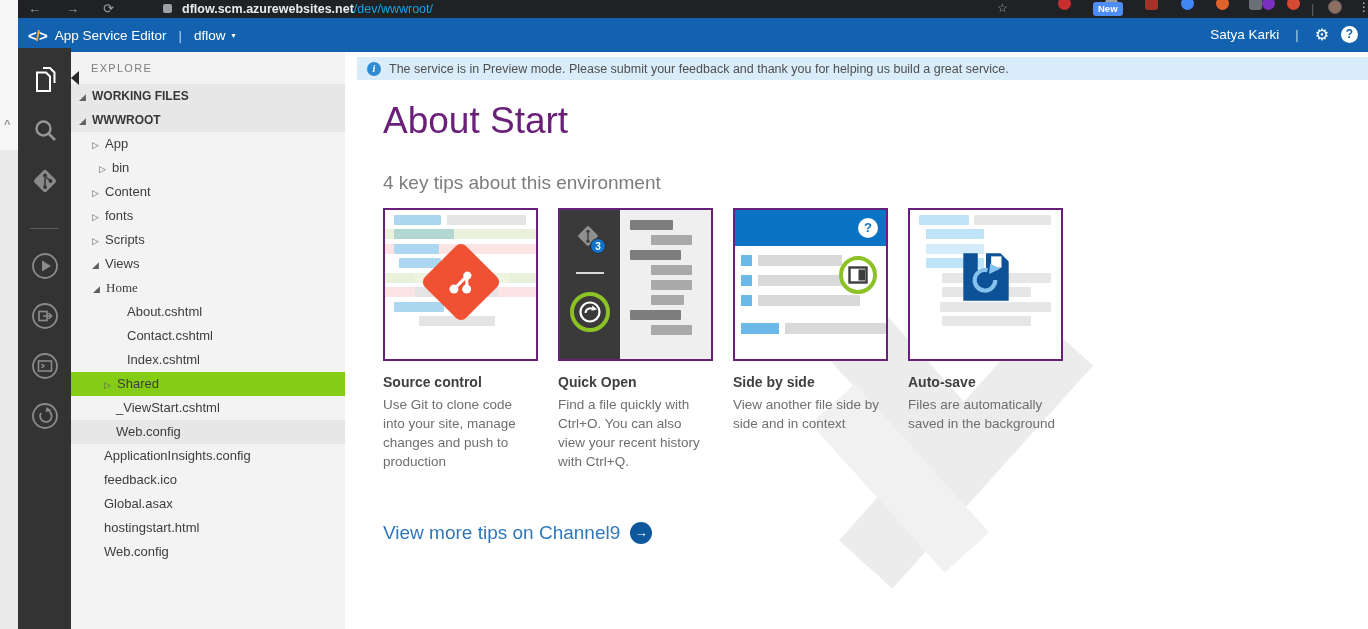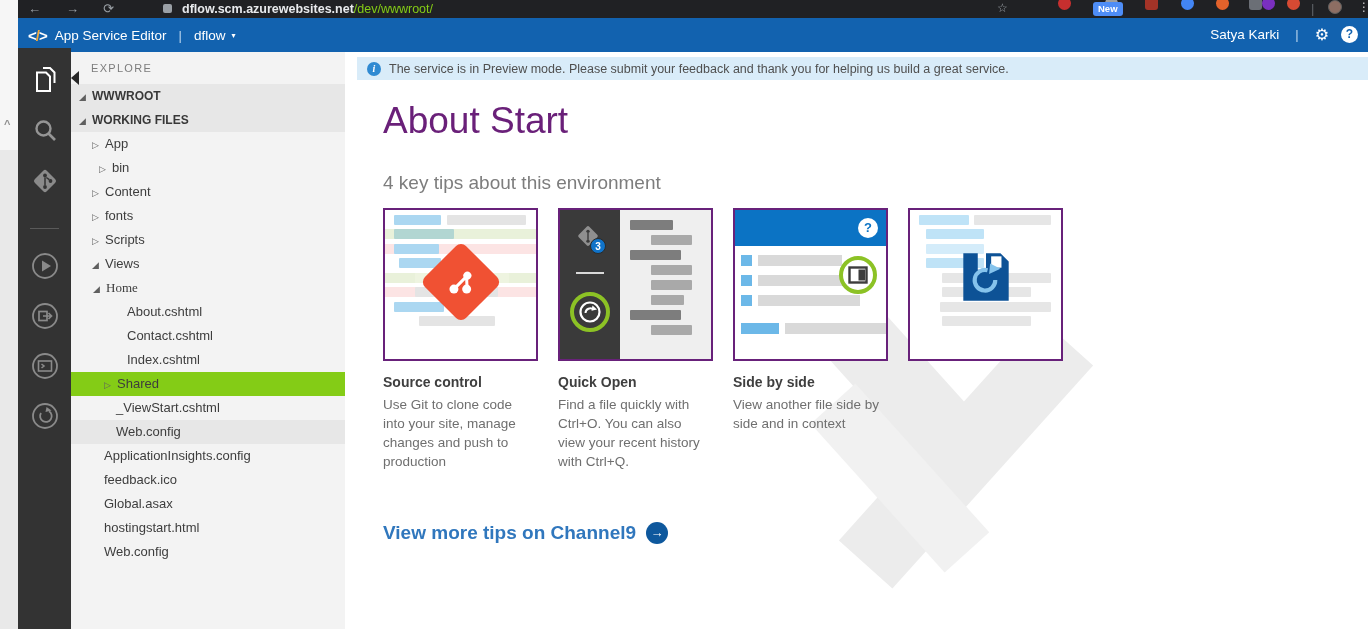--- a/index.html
+++ b/index.html
@@ -4,21 +4,21 @@
 <style>
   * { margin:0; padding:0; box-sizing:border-box; }
   html,body { width:1368px; height:629px; overflow:hidden; }
   body { position:relative; font-family:"Liberation Sans","DejaVu Sans",sans-serif; background:#fff; }
 
   
   #browser-bar { position:absolute; left:0; top:0; width:1368px; height:18px; background:#202124; z-index:4; overflow:hidden; }
   #browser-bar .nav { position:absolute; top:0px; color:#9aa0a6; font-size:13px; line-height:17px; }
   #url-text { position:absolute; left:182px; top:1px; font-size:12.5px; line-height:16px; white-space:nowrap; }
   #url-text .host { color:#e8eaed; font-weight:bold; }
-  #url-text .path { color:#84cc16; }
+  #url-text .path { color:#0ea5e9; }
   .site-chip { position:absolute; left:163px; top:4px; width:9px; height:9px; background:#9aa0a6; border-radius:2px; }
   .ext-dot { position:absolute; top:-3px; width:13px; height:13px; border-radius:50%; }
   .ext-sq { position:absolute; top:-3px; width:13px; height:13px; border-radius:3px; }
   #new-badge { position:absolute; left:1093px; top:2px; background:#4e8df6; color:#fff; font-size:9.5px; font-weight:bold; padding:1px 5px 2px; border-radius:3px; }
   #browser-avatar { position:absolute; left:1328px; top:0px; width:14px; height:14px; border-radius:50%; background:#8d6e63; border:1px solid #5f5f5f; }
   #browser-menu { position:absolute; left:1358px; top:0px; color:#c8c8c8; font-size:12px; }
 
   
   #app-header { position:absolute; left:0; top:18px; width:1368px; height:34px; background:#1262af; z-index:3; color:#fff; }
   #app-header .left { position:absolute; left:28px; top:0; height:34px; display:flex; align-items:center; gap:8px; }
@@ -89,21 +89,21 @@
 
   
   #floppy { position:absolute; left:50%; top:47%; transform:translate(-50%,-50%); }
 
   
   #tip-texts { position:absolute; left:38px; top:326px; display:grid; grid-template-columns:repeat(4,155px); column-gap:20px; z-index:1; }
   .tip-title { font-size:14px; font-weight:bold; color:#3f3f3f; margin-bottom:5px; }
   .tip-desc { font-size:13.5px; color:#6f6f6f; line-height:19px; padding-right:2px; }
 
   #more-link { position:absolute; left:38px; top:474px; display:flex; align-items:center; gap:10px; cursor:pointer; z-index:1; }
-  #more-link-text { font-size:19px; font-weight:700; color:#3077bd; }
+  #more-link-text { font-size:19px; font-weight:400; color:#3077bd; }
   #more-arrow { width:22px; height:22px; border-radius:50%; background:#0e589d; color:#fff; font-size:13px; font-weight:bold; text-align:center; line-height:22px; }
 </style>
 </head>
 <body>
 
 <div id="browser-bar">
   <span class="nav" style="left:28px">←</span>
   <span class="nav" style="left:66px">→</span>
   <span class="nav" style="left:103px">⟳</span>
   <span class="site-chip"></span>
@@ -194,22 +194,22 @@
         <path d="M11 12a5.8 5.8 0 1 0 8-1.8" fill="none" stroke="#8a8a8a" stroke-width="1.8"></path>
         <polygon points="16.5,6 21.5,9.5 15.5,11" fill="#8a8a8a"></polygon>
       </svg>
     </div>
   </div>
 <div id="active-notch"></div>
 
 <div id="sidebar">
   <div id="explore-header">EXPLORE</div>
   <div id="tree">
+      <div class="tree-row section" style="padding-left: 8px;"><span class="twisty">◢</span><span>WORKING FILES</span></div>
       <div class="tree-row section" style="padding-left: 8px;"><span class="twisty">◢</span><span>WWWROOT</span></div>
-      <div class="tree-row section" style="padding-left: 8px;"><span class="twisty">◢</span><span>WORKING FILES</span></div>
       <div class="tree-row" style="padding-left: 21px;"><span class="twisty">▷</span><span>App</span></div>
       <div class="tree-row" style="padding-left: 28px;"><span class="twisty">▷</span><span>bin</span></div>
       <div class="tree-row" style="padding-left: 21px;"><span class="twisty">▷</span><span>Content</span></div>
       <div class="tree-row" style="padding-left: 21px;"><span class="twisty">▷</span><span>fonts</span></div>
       <div class="tree-row" style="padding-left: 21px;"><span class="twisty">▷</span><span>Scripts</span></div>
       <div class="tree-row" style="padding-left: 21px;"><span class="twisty">◢</span><span>Views</span></div>
       <div class="tree-row" style="padding-left: 22px; font-family: Liberation Serif, serif;"><span class="twisty">◢</span><span>Home</span></div>
       <div class="tree-row" style="padding-left: 56px;"><span>About.cshtml</span></div>
       <div class="tree-row" style="padding-left: 56px;"><span>Contact.cshtml</span></div>
       <div class="tree-row" style="padding-left: 56px;"><span>Index.cshtml</span></div>
@@ -395,19 +395,23 @@
       <div class="tip-desc">Use Git to clone code into your site, manage changes and push to production</div>
     </div>
     <div>
       <div class="tip-title">Quick Open</div>
       <div class="tip-desc">Find a file quickly with Ctrl+O. You can also view your recent history with Ctrl+Q.</div>
     </div>
     <div>
       <div class="tip-title">Side by side</div>
       <div class="tip-desc">View another file side by side and in context</div>
     </div>
+    <div>
+      <div class="tip-title">Auto-save</div>
+      <div class="tip-desc">Files are automatically saved in the background</div>
+    </div>
   </div>
 
   <div id="more-link">
     <span id="more-link-text">View more tips on Channel9</span>
     <span id="more-arrow">→</span>
   </div>
 </div>
 
 </body></html>

